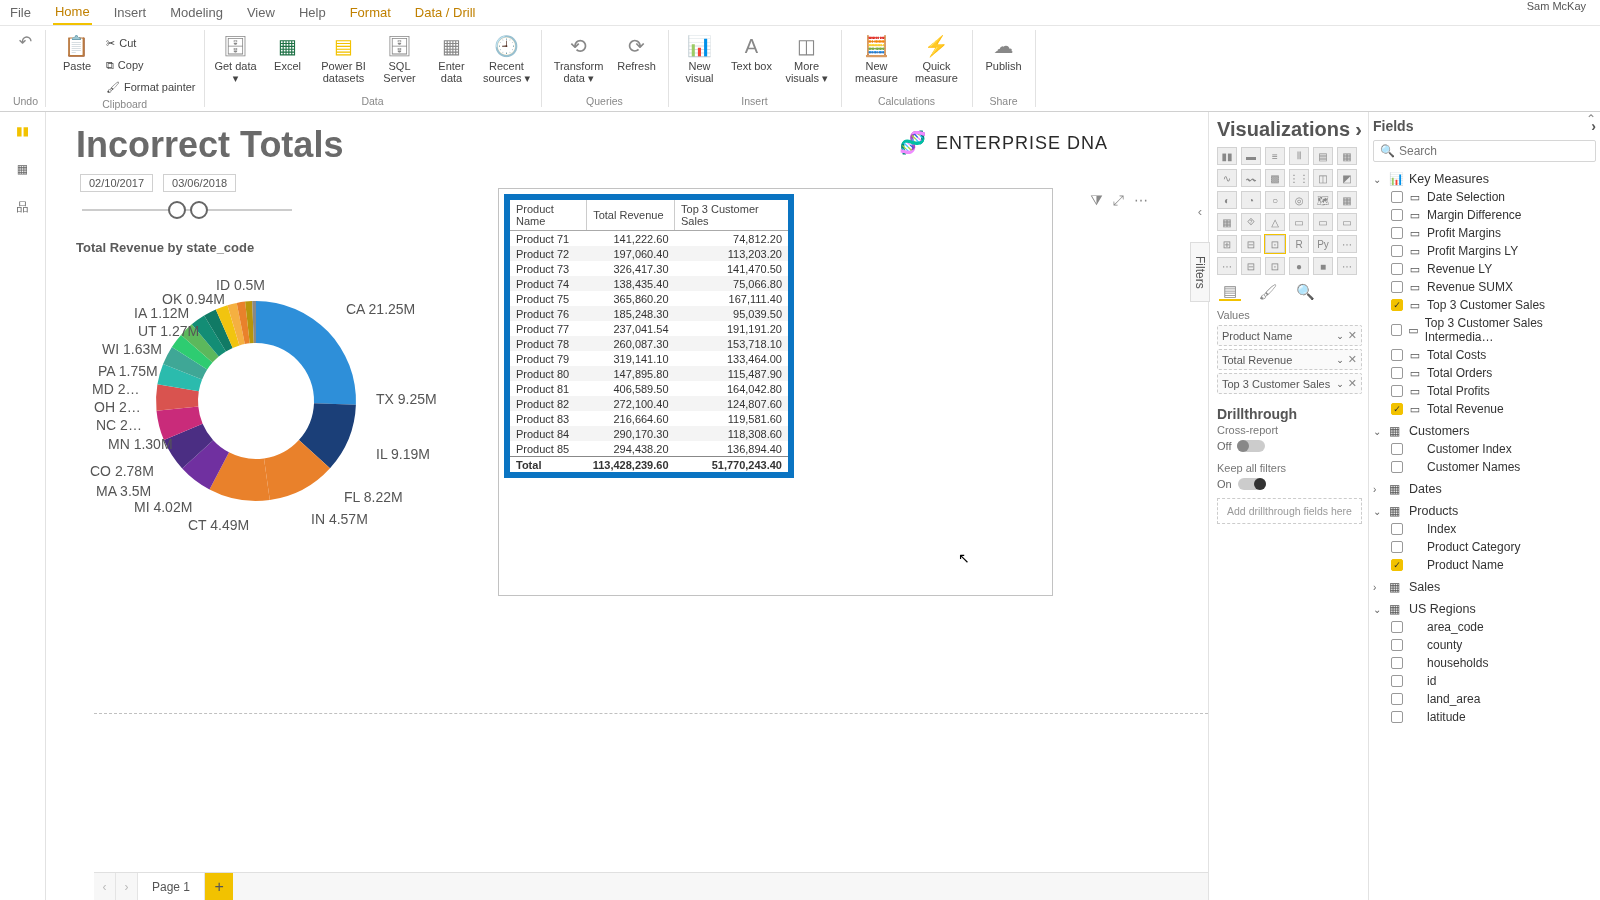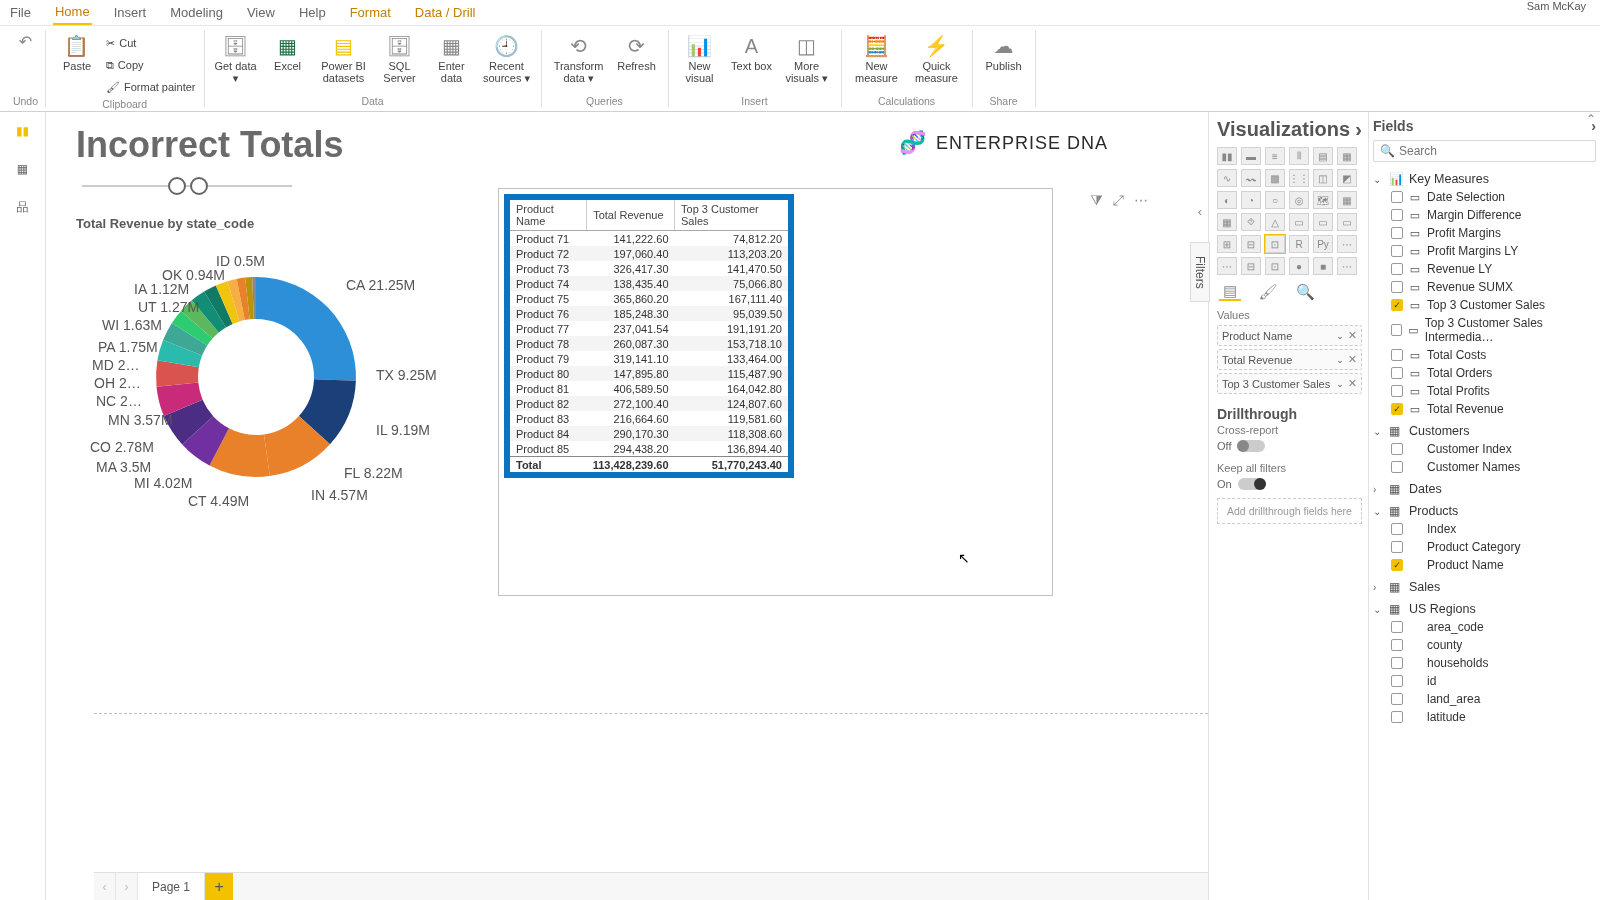--- a/index.html
+++ b/index.html
@@ -214,20 +214,24 @@
   </div>
 
   <div class="canvas">
     <h1>Incorrect Totals</h1>
     <div class="brand">
       <span class="dna">🧬</span>
       <span>ENTERPRISE DNA</span>
     </div>
 
     <div class="date-sec">
+      <div class="date-boxes">
+        <div class="date-box">02/10/2017</div>
+        <div class="date-box">03/06/2018</div>
+      </div>
       <div class="slider">
         <div class="slider-track"></div>
         <div class="slider-h" style="left:86px"></div>
         <div class="slider-h" style="left:108px"></div>
       </div>
     </div>
 
     <div class="chart-title">Total Revenue by state_code</div>
     <div class="donut-wrap">
       <svg class="donut" id="donut-svg" width="220" height="220" viewBox="0 0 220 220">
@@ -254,21 +258,21 @@
       <div id="donut-labels">
           <div class="dlabel" style="left: 270px; top: 40px;">CA 21.25M</div>
           <div class="dlabel" style="left: 300px; top: 130px;">TX 9.25M</div>
           <div class="dlabel" style="left: 300px; top: 185px;">IL 9.19M</div>
           <div class="dlabel" style="left: 268px; top: 228px;">FL 8.22M</div>
           <div class="dlabel" style="left: 235px; top: 250px;">IN 4.57M</div>
           <div class="dlabel" style="left: 112px; top: 256px;">CT 4.49M</div>
           <div class="dlabel" style="left: 58px; top: 238px;">MI 4.02M</div>
           <div class="dlabel" style="left: 20px; top: 222px;">MA 3.5M</div>
           <div class="dlabel" style="left: 14px; top: 202px;">CO 2.78M</div>
-          <div class="dlabel" style="left: 32px; top: 175px;">MN 3.57M</div>
+          <div class="dlabel" style="left: 32px; top: 175px;">MN 1.30M</div>
           <div class="dlabel" style="left: 20px; top: 156px;">NC 2…</div>
           <div class="dlabel" style="left: 18px; top: 138px;">OH 2…</div>
           <div class="dlabel" style="left: 16px; top: 120px;">MD 2…</div>
           <div class="dlabel" style="left: 22px; top: 102px;">PA 1.75M</div>
           <div class="dlabel" style="left: 26px; top: 80px;">WI 1.63M</div>
           <div class="dlabel" style="left: 62px; top: 62px;">UT 1.27M</div>
           <div class="dlabel" style="left: 58px; top: 44px;">IA 1.12M</div>
           <div class="dlabel" style="left: 86px; top: 30px;">OK 0.94M</div>
           <div class="dlabel" style="left: 140px; top: 16px;">ID 0.5M</div>
         </div>

